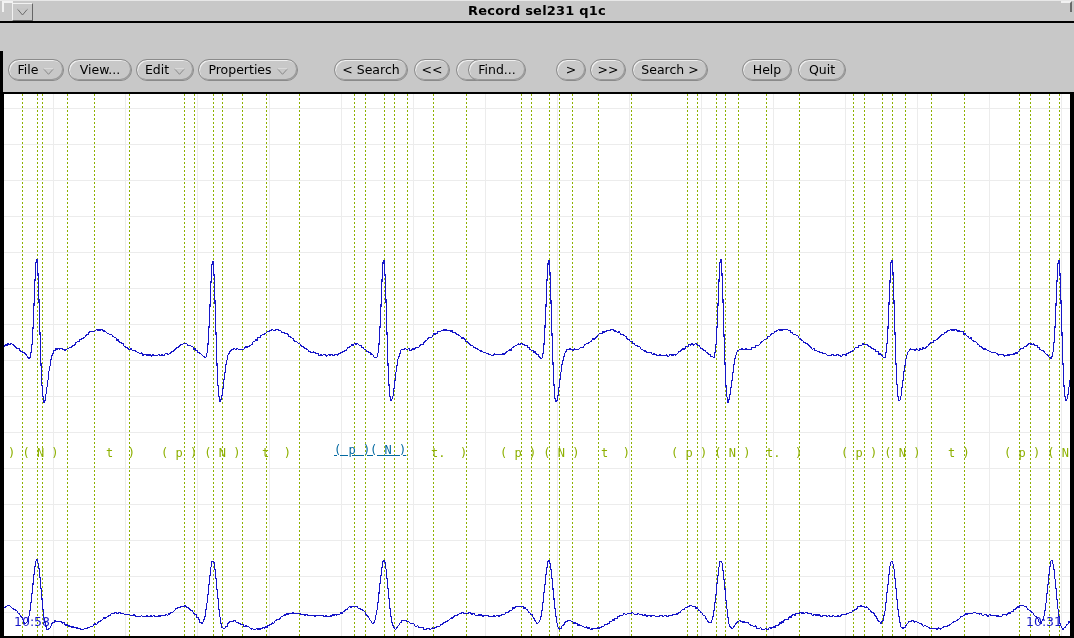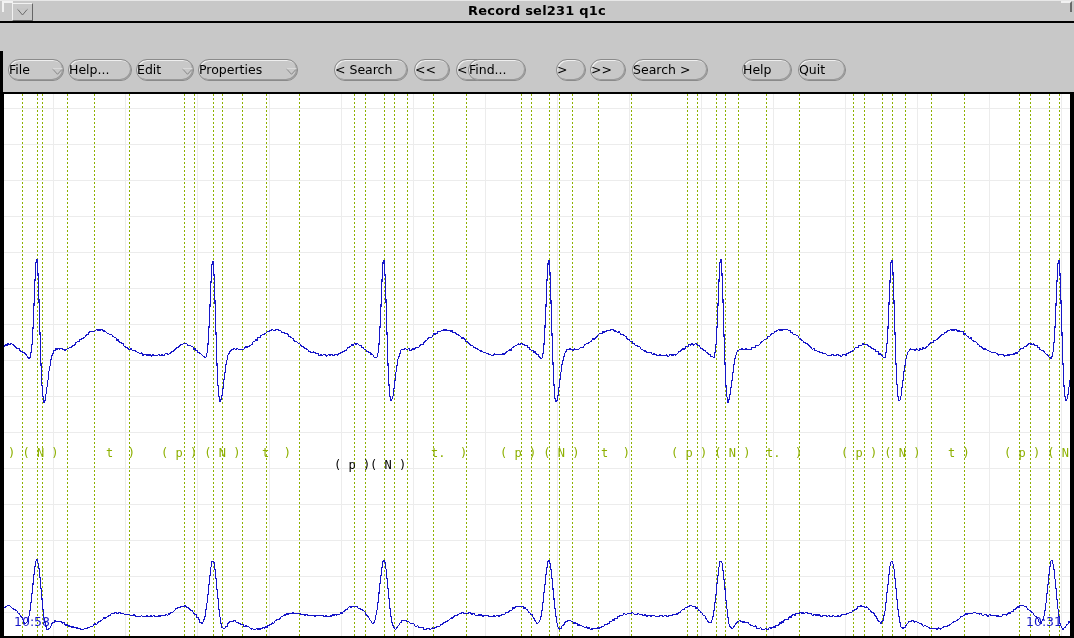--- a/index.html
+++ b/index.html
@@ -58,21 +58,21 @@
     position:absolute;left:0;top:51px;width:1074px;height:41px;
     background:#c8c8c8;
   }
   .btn{
     position:absolute;top:8px;height:22px;
     background:#c8c8c8;
     border:1px solid #8a8a8a;
     border-radius:11px;
     box-shadow: inset 1px 1px 0 #efefef, inset -1px -1px 0 #9a9a9a;
     font-size:12.5px;color:#000;
-    display:flex;align-items:center;justify-content:space-between;
+    display:flex;align-items:center;justify-content:center;
     gap:5px;
     cursor:pointer;
     white-space:nowrap;
     box-sizing:border-box;
     user-select:none;
   }
   .btn .lbl{line-height:20px;}
   .btn .tri{display:inline-block;}
   .sidebar-left-edge{
     position:absolute;left:0;top:51px;width:3px;height:41px;background:#000;
@@ -139,21 +139,21 @@
 
   <div class="toolbar">
       <div class="btn" style="left: 8px; width: 56px;">
         <span class="lbl">File</span>
         <span class="tri"><svg width="11" height="7" viewBox="0 0 11 7">
             <polygon points="0.5,0.8 10.5,0.8 5.5,6.3" fill="#c8c8c8" stroke="#888" stroke-width="1"></polygon>
             <polyline points="0.5,0.8 10.5,0.8" stroke="#f4f4f4" stroke-width="1" fill="none"></polyline>
           </svg></span>
       </div>
       <div class="btn" style="left: 68px; width: 64px;">
-        <span class="lbl">Help...</span>
+        <span class="lbl">View...</span>
       </div>
       <div class="btn" style="left: 136px; width: 58px;">
         <span class="lbl">Edit</span>
         <span class="tri"><svg width="11" height="7" viewBox="0 0 11 7">
             <polygon points="0.5,0.8 10.5,0.8 5.5,6.3" fill="#c8c8c8" stroke="#888" stroke-width="1"></polygon>
             <polyline points="0.5,0.8 10.5,0.8" stroke="#f4f4f4" stroke-width="1" fill="none"></polyline>
           </svg></span>
       </div>
       <div class="btn" style="left: 198px; width: 100px;">
         <span class="lbl">Properties</span>
@@ -275,21 +275,21 @@
         </div>
       <svg class="sigsvg" id="sig-svg" width="1066" height="542">
           <path d="M0.0 252.8 L1.0 251.5 L2.0 249.9 L3.0 251.4 L4.0 249.2 L5.0 251.0 L6.0 250.3 L7.0 249.3 L8.0 249.9 L9.0 250.6 L10.0 251.3 L11.0 253.1 L12.0 253.0 L13.0 254.9 L14.0 254.7 L15.0 254.6 L16.0 256.4 L17.0 257.4 L18.0 257.8 L19.0 258.2 L20.0 258.6 L21.0 259.2 L22.0 260.5 L23.0 262.0 L24.0 263.8 L25.0 264.3 L26.0 263.6 L27.0 258.7 L28.0 250.6 L29.0 234.3 L30.0 210.6 L31.0 186.3 L32.0 168.6 L33.0 164.7 L34.0 179.8 L35.0 206.2 L36.0 239.2 L37.0 270.6 L38.0 291.6 L39.0 303.0 L40.0 308.7 L41.0 306.3 L42.0 300.1 L43.0 293.0 L44.0 286.2 L45.0 277.1 L46.0 272.0 L47.0 265.5 L48.0 261.7 L49.0 259.5 L50.0 256.7 L51.0 256.3 L52.0 254.7 L53.0 255.2 L54.0 254.6 L55.0 255.1 L56.0 255.0 L57.0 254.4 L58.0 254.6 L59.0 255.5 L60.0 255.3 L61.0 256.4 L62.0 255.1 L63.0 255.2 L64.0 254.4 L65.0 254.1 L66.0 253.5 L67.0 254.0 L68.0 252.3 L69.0 251.6 L70.0 251.3 L71.0 250.7 L72.0 248.5 L73.0 248.2 L74.0 246.8 L75.0 248.1 L76.0 245.4 L77.0 245.9 L78.0 244.4 L79.0 244.8 L80.0 243.6 L81.0 243.1 L82.0 241.6 L83.0 240.7 L84.0 240.9 L85.0 238.3 L86.0 237.9 L87.0 238.0 L88.0 237.9 L89.0 237.3 L90.0 237.6 L91.0 237.0 L92.0 235.8 L93.0 235.5 L94.0 236.9 L95.0 235.7 L96.0 236.8 L97.0 235.4 L98.0 236.1 L99.0 235.9 L100.0 237.5 L101.0 236.8 L102.0 238.1 L103.0 239.2 L104.0 239.7 L105.0 239.8 L106.0 241.1 L107.0 240.3 L108.0 241.1 L109.0 242.3 L110.0 243.2 L111.0 243.4 L112.0 244.1 L113.0 246.4 L114.0 245.2 L115.0 247.4 L116.0 248.4 L117.0 247.9 L118.0 249.9 L119.0 249.6 L120.0 251.9 L121.0 252.8 L122.0 253.3 L123.0 253.1 L124.0 254.8 L125.0 255.1 L126.0 255.6 L127.0 254.7 L128.0 255.9 L129.0 257.1 L130.0 256.2 L131.0 257.1 L132.0 257.0 L133.0 258.0 L134.0 259.0 L135.0 258.9 L136.0 260.1 L137.0 258.8 L138.0 259.6 L139.0 261.3 L140.0 260.3 L141.0 260.8 L142.0 260.0 L143.0 261.5 L144.0 260.5 L145.0 262.2 L146.0 260.7 L147.0 262.1 L148.0 261.8 L149.0 260.5 L150.0 261.7 L151.0 261.9 L152.0 261.9 L153.0 262.0 L154.0 260.9 L155.0 260.6 L156.0 261.3 L157.0 261.0 L158.0 261.1 L159.0 261.0 L160.0 262.2 L161.0 259.9 L162.0 260.0 L163.0 259.5 L164.0 260.5 L165.0 260.0 L166.0 258.8 L167.0 259.1 L168.0 257.7 L169.0 258.0 L170.0 256.4 L171.0 255.2 L172.0 254.5 L173.0 253.1 L174.0 253.4 L175.0 252.1 L176.0 252.0 L177.0 250.4 L178.0 250.9 L179.0 249.9 L180.0 249.8 L181.0 249.2 L182.0 249.0 L183.0 250.2 L184.0 251.3 L185.0 251.1 L186.0 251.8 L187.0 252.0 L188.0 252.6 L189.0 252.9 L190.0 255.5 L191.0 254.6 L192.0 256.3 L193.0 256.3 L194.0 258.4 L195.0 258.8 L196.0 259.4 L197.0 260.0 L198.0 260.9 L199.0 262.1 L200.0 262.5 L201.0 264.0 L202.0 263.1 L203.0 259.2 L204.0 250.4 L205.0 233.1 L206.0 211.9 L207.0 187.8 L208.0 169.9 L209.0 166.7 L210.0 180.5 L211.0 207.6 L212.0 239.1 L213.0 270.5 L214.0 291.6 L215.0 302.8 L216.0 307.9 L217.0 305.3 L218.0 302.0 L219.0 294.9 L220.0 285.3 L221.0 278.6 L222.0 270.4 L223.0 266.2 L224.0 261.1 L225.0 259.3 L226.0 257.6 L227.0 256.5 L228.0 255.3 L229.0 255.3 L230.0 254.4 L231.0 254.8 L232.0 255.7 L233.0 254.6 L234.0 254.8 L235.0 255.9 L236.0 255.7 L237.0 255.5 L238.0 255.3 L239.0 255.7 L240.0 255.1 L241.0 253.7 L242.0 252.8 L243.0 253.4 L244.0 252.3 L245.0 252.4 L246.0 251.6 L247.0 251.2 L248.0 250.3 L249.0 248.0 L250.0 247.8 L251.0 247.0 L252.0 245.3 L253.0 246.3 L254.0 243.7 L255.0 244.0 L256.0 243.5 L257.0 241.4 L258.0 241.0 L259.0 240.4 L260.0 241.0 L261.0 239.7 L262.0 239.0 L263.0 237.8 L264.0 237.4 L265.0 237.1 L266.0 236.8 L267.0 236.1 L268.0 236.0 L269.0 235.9 L270.0 236.4 L271.0 236.6 L272.0 235.2 L273.0 235.1 L274.0 235.8 L275.0 236.5 L276.0 236.6 L277.0 236.8 L278.0 238.4 L279.0 238.5 L280.0 238.2 L281.0 239.7 L282.0 239.5 L283.0 239.6 L284.0 240.5 L285.0 243.0 L286.0 242.3 L287.0 243.3 L288.0 243.9 L289.0 244.7 L290.0 246.3 L291.0 247.7 L292.0 247.5 L293.0 248.0 L294.0 249.2 L295.0 249.6 L296.0 250.0 L297.0 251.3 L298.0 253.0 L299.0 252.5 L300.0 253.4 L301.0 254.2 L302.0 254.1 L303.0 255.7 L304.0 256.1 L305.0 257.7 L306.0 257.4 L307.0 258.7 L308.0 258.2 L309.0 258.4 L310.0 257.8 L311.0 259.0 L312.0 259.0 L313.0 259.4 L314.0 259.3 L315.0 261.3 L316.0 261.3 L317.0 259.8 L318.0 261.5 L319.0 260.9 L320.0 260.8 L321.0 260.2 L322.0 262.1 L323.0 261.9 L324.0 261.1 L325.0 260.5 L326.0 261.4 L327.0 260.7 L328.0 260.5 L329.0 261.8 L330.0 261.9 L331.0 260.2 L332.0 260.3 L333.0 260.8 L334.0 261.1 L335.0 259.5 L336.0 259.0 L337.0 259.0 L338.0 258.3 L339.0 257.4 L340.0 257.0 L341.0 257.0 L342.0 256.5 L343.0 255.0 L344.0 253.5 L345.0 253.9 L346.0 252.7 L347.0 252.0 L348.0 250.5 L349.0 251.4 L350.0 249.9 L351.0 249.5 L352.0 250.2 L353.0 249.8 L354.0 250.0 L355.0 250.9 L356.0 251.8 L357.0 251.2 L358.0 253.4 L359.0 253.0 L360.0 255.0 L361.0 255.6 L362.0 256.1 L363.0 257.3 L364.0 257.0 L365.0 258.3 L366.0 258.6 L367.0 260.3 L368.0 259.8 L369.0 260.9 L370.0 263.0 L371.0 264.0 L372.0 263.7 L373.0 262.9 L374.0 259.2 L375.0 250.6 L376.0 233.5 L377.0 211.6 L378.0 186.7 L379.0 168.7 L380.0 166.3 L381.0 180.3 L382.0 206.1 L383.0 239.1 L384.0 270.4 L385.0 291.2 L386.0 302.9 L387.0 306.6 L388.0 305.2 L389.0 302.1 L390.0 294.5 L391.0 286.6 L392.0 278.1 L393.0 271.3 L394.0 265.2 L395.0 262.3 L396.0 259.4 L397.0 256.0 L398.0 255.8 L399.0 255.4 L400.0 255.9 L401.0 254.2 L402.0 254.9 L403.0 255.9 L404.0 255.1 L405.0 254.7 L406.0 256.3 L407.0 256.6 L408.0 255.2 L409.0 254.7 L410.0 255.4 L411.0 254.7 L412.0 253.1 L413.0 253.1 L414.0 253.4 L415.0 253.3 L416.0 251.5 L417.0 250.7 L418.0 250.1 L419.0 250.5 L420.0 248.2 L421.0 247.5 L422.0 246.5 L423.0 246.0 L424.0 244.4 L425.0 243.8 L426.0 243.3 L427.0 243.4 L428.0 243.0 L429.0 241.1 L430.0 239.7 L431.0 240.8 L432.0 239.3 L433.0 239.5 L434.0 237.3 L435.0 238.1 L436.0 237.1 L437.0 237.2 L438.0 236.3 L439.0 236.3 L440.0 235.4 L441.0 237.1 L442.0 235.1 L443.0 236.6 L444.0 237.0 L445.0 236.6 L446.0 236.1 L447.0 237.4 L448.0 236.5 L449.0 238.5 L450.0 238.2 L451.0 238.0 L452.0 239.7 L453.0 240.6 L454.0 240.7 L455.0 241.8 L456.0 241.9 L457.0 243.1 L458.0 244.8 L459.0 243.6 L460.0 244.4 L461.0 245.5 L462.0 248.1 L463.0 246.9 L464.0 248.5 L465.0 249.6 L466.0 250.3 L467.0 251.9 L468.0 251.3 L469.0 251.8 L470.0 253.4 L471.0 253.1 L472.0 255.2 L473.0 254.4 L474.0 255.4 L475.0 256.2 L476.0 256.5 L477.0 257.2 L478.0 256.8 L479.0 258.2 L480.0 258.2 L481.0 258.7 L482.0 259.0 L483.0 259.3 L484.0 259.9 L485.0 260.1 L486.0 260.7 L487.0 261.1 L488.0 261.1 L489.0 261.5 L490.0 259.9 L491.0 260.1 L492.0 260.2 L493.0 260.7 L494.0 260.3 L495.0 260.3 L496.0 260.5 L497.0 260.7 L498.0 260.9 L499.0 259.7 L500.0 260.3 L501.0 259.6 L502.0 258.2 L503.0 257.8 L504.0 257.2 L505.0 256.3 L506.0 255.3 L507.0 256.4 L508.0 253.9 L509.0 253.3 L510.0 252.8 L511.0 251.8 L512.0 251.7 L513.0 251.1 L514.0 249.8 L515.0 250.1 L516.0 250.9 L517.0 249.4 L518.0 249.7 L519.0 250.8 L520.0 250.1 L521.0 251.3 L522.0 252.1 L523.0 251.3 L524.0 254.0 L525.0 253.1 L526.0 255.3 L527.0 256.2 L528.0 256.1 L529.0 256.5 L530.0 258.7 L531.0 257.5 L532.0 259.5 L533.0 260.6 L534.0 260.7 L535.0 263.1 L536.0 262.9 L537.0 265.0 L538.0 264.2 L539.0 259.9 L540.0 250.2 L541.0 232.8 L542.0 211.6 L543.0 186.3 L544.0 169.8 L545.0 165.8 L546.0 178.9 L547.0 207.4 L548.0 240.1 L549.0 269.4 L550.0 291.1 L551.0 304.3 L552.0 307.3 L553.0 306.4 L554.0 302.0 L555.0 293.9 L556.0 285.4 L557.0 278.0 L558.0 270.5 L559.0 266.4 L560.0 262.4 L561.0 258.9 L562.0 257.4 L563.0 255.4 L564.0 255.0 L565.0 255.9 L566.0 254.3 L567.0 255.6 L568.0 255.3 L569.0 256.3 L570.0 254.8 L571.0 255.4 L572.0 255.3 L573.0 255.9 L574.0 255.6 L575.0 255.1 L576.0 254.2 L577.0 253.2 L578.0 253.1 L579.0 253.8 L580.0 251.8 L581.0 250.7 L582.0 249.9 L583.0 250.0 L584.0 249.8 L585.0 248.6 L586.0 248.2 L587.0 247.4 L588.0 246.0 L589.0 244.6 L590.0 245.6 L591.0 244.7 L592.0 243.7 L593.0 242.6 L594.0 240.9 L595.0 240.1 L596.0 239.4 L597.0 239.3 L598.0 239.5 L599.0 237.4 L600.0 238.3 L601.0 237.9 L602.0 237.4 L603.0 236.6 L604.0 236.2 L605.0 236.7 L606.0 236.6 L607.0 235.2 L608.0 236.1 L609.0 235.1 L610.0 237.2 L611.0 236.6 L612.0 237.8 L613.0 238.0 L614.0 238.7 L615.0 237.6 L616.0 239.2 L617.0 240.4 L618.0 240.8 L619.0 239.9 L620.0 241.3 L621.0 242.0 L622.0 242.7 L623.0 244.6 L624.0 245.4 L625.0 245.1 L626.0 247.2 L627.0 247.7 L628.0 246.9 L629.0 249.5 L630.0 249.4 L631.0 250.9 L632.0 251.9 L633.0 251.4 L634.0 253.1 L635.0 252.7 L636.0 253.1 L637.0 255.0 L638.0 255.6 L639.0 255.8 L640.0 257.2 L641.0 256.6 L642.0 257.6 L643.0 258.6 L644.0 258.4 L645.0 257.9 L646.0 258.6 L647.0 258.4 L648.0 260.2 L649.0 260.3 L650.0 259.1 L651.0 261.2 L652.0 260.1 L653.0 261.3 L654.0 261.7 L655.0 261.8 L656.0 260.4 L657.0 261.8 L658.0 261.6 L659.0 261.6 L660.0 262.0 L661.0 261.7 L662.0 261.6 L663.0 260.8 L664.0 262.3 L665.0 262.0 L666.0 260.2 L667.0 261.2 L668.0 260.6 L669.0 261.6 L670.0 259.8 L671.0 261.1 L672.0 260.9 L673.0 260.1 L674.0 259.0 L675.0 257.6 L676.0 257.7 L677.0 256.7 L678.0 255.4 L679.0 254.5 L680.0 255.2 L681.0 254.7 L682.0 252.7 L683.0 252.3 L684.0 252.6 L685.0 250.5 L686.0 251.0 L687.0 251.0 L688.0 249.0 L689.0 250.4 L690.0 251.2 L691.0 250.0 L692.0 249.6 L693.0 251.2 L694.0 250.8 L695.0 251.7 L696.0 253.0 L697.0 254.4 L698.0 254.3 L699.0 255.5 L700.0 256.3 L701.0 256.5 L702.0 257.9 L703.0 258.7 L704.0 260.1 L705.0 260.0 L706.0 260.2 L707.0 262.4 L708.0 262.7 L709.0 263.0 L710.0 263.5 L711.0 258.6 L712.0 250.8 L713.0 233.4 L714.0 211.1 L715.0 186.6 L716.0 168.5 L717.0 165.4 L718.0 179.7 L719.0 206.6 L720.0 240.9 L721.0 269.5 L722.0 292.1 L723.0 303.0 L724.0 308.7 L725.0 305.7 L726.0 300.7 L727.0 293.3 L728.0 286.5 L729.0 278.8 L730.0 270.7 L731.0 264.8 L732.0 260.8 L733.0 257.9 L734.0 256.7 L735.0 255.8 L736.0 254.8 L737.0 255.8 L738.0 254.6 L739.0 255.6 L740.0 255.7 L741.0 255.3 L742.0 254.5 L743.0 255.5 L744.0 255.5 L745.0 255.8 L746.0 255.9 L747.0 255.3 L748.0 253.5 L749.0 253.6 L750.0 253.1 L751.0 253.7 L752.0 251.3 L753.0 251.4 L754.0 251.6 L755.0 251.2 L756.0 250.2 L757.0 248.7 L758.0 247.0 L759.0 247.2 L760.0 246.2 L761.0 245.3 L762.0 245.1 L763.0 244.6 L764.0 242.7 L765.0 242.1 L766.0 242.2 L767.0 240.6 L768.0 239.4 L769.0 239.8 L770.0 239.2 L771.0 237.6 L772.0 238.1 L773.0 236.4 L774.0 236.1 L775.0 235.6 L776.0 236.5 L777.0 235.5 L778.0 236.5 L779.0 235.5 L780.0 235.6 L781.0 235.8 L782.0 236.0 L783.0 235.6 L784.0 235.9 L785.0 236.6 L786.0 236.6 L787.0 238.6 L788.0 238.7 L789.0 240.2 L790.0 240.4 L791.0 240.2 L792.0 241.2 L793.0 241.7 L794.0 242.0 L795.0 244.1 L796.0 244.6 L797.0 246.2 L798.0 245.8 L799.0 246.8 L800.0 248.9 L801.0 248.2 L802.0 249.8 L803.0 249.5 L804.0 250.5 L805.0 251.6 L806.0 252.6 L807.0 253.2 L808.0 255.0 L809.0 255.2 L810.0 254.4 L811.0 256.6 L812.0 256.4 L813.0 256.9 L814.0 258.1 L815.0 257.5 L816.0 258.7 L817.0 258.7 L818.0 258.0 L819.0 260.0 L820.0 259.4 L821.0 259.1 L822.0 259.8 L823.0 261.2 L824.0 261.3 L825.0 261.6 L826.0 261.0 L827.0 261.8 L828.0 260.5 L829.0 260.4 L830.0 261.3 L831.0 262.1 L832.0 261.0 L833.0 261.0 L834.0 260.4 L835.0 261.5 L836.0 261.9 L837.0 262.2 L838.0 262.2 L839.0 260.3 L840.0 260.3 L841.0 260.1 L842.0 261.3 L843.0 259.3 L844.0 260.1 L845.0 258.0 L846.0 258.3 L847.0 257.1 L848.0 257.7 L849.0 256.6 L850.0 255.9 L851.0 254.0 L852.0 252.9 L853.0 253.8 L854.0 253.4 L855.0 251.0 L856.0 251.7 L857.0 251.4 L858.0 251.1 L859.0 249.1 L860.0 250.8 L861.0 250.2 L862.0 251.0 L863.0 249.9 L864.0 251.6 L865.0 252.4 L866.0 252.0 L867.0 253.5 L868.0 254.4 L869.0 254.5 L870.0 255.4 L871.0 255.7 L872.0 257.3 L873.0 257.2 L874.0 257.7 L875.0 260.3 L876.0 259.7 L877.0 260.2 L878.0 261.7 L879.0 262.9 L880.0 263.7 L881.0 264.1 L882.0 258.5 L883.0 250.0 L884.0 233.9 L885.0 210.2 L886.0 187.5 L887.0 168.2 L888.0 166.1 L889.0 178.6 L890.0 207.1 L891.0 239.2 L892.0 269.9 L893.0 290.7 L894.0 302.7 L895.0 306.6 L896.0 305.9 L897.0 302.2 L898.0 293.7 L899.0 286.8 L900.0 277.8 L901.0 271.5 L902.0 265.1 L903.0 260.9 L904.0 257.9 L905.0 256.8 L906.0 254.8 L907.0 255.3 L908.0 255.7 L909.0 255.6 L910.0 255.4 L911.0 256.3 L912.0 255.0 L913.0 255.0 L914.0 255.9 L915.0 256.5 L916.0 254.6 L917.0 256.0 L918.0 255.4 L919.0 253.6 L920.0 254.7 L921.0 254.5 L922.0 253.2 L923.0 252.5 L924.0 252.2 L925.0 250.3 L926.0 249.3 L927.0 248.5 L928.0 248.3 L929.0 248.3 L930.0 246.0 L931.0 246.9 L932.0 246.0 L933.0 245.4 L934.0 244.7 L935.0 243.0 L936.0 243.1 L937.0 241.5 L938.0 240.3 L939.0 241.0 L940.0 240.2 L941.0 238.2 L942.0 238.1 L943.0 237.9 L944.0 236.5 L945.0 236.6 L946.0 235.9 L947.0 235.6 L948.0 236.3 L949.0 235.8 L950.0 236.5 L951.0 235.7 L952.0 235.6 L953.0 236.7 L954.0 237.4 L955.0 236.7 L956.0 237.6 L957.0 237.2 L958.0 237.3 L959.0 237.7 L960.0 240.3 L961.0 239.6 L962.0 240.9 L963.0 242.1 L964.0 242.4 L965.0 244.0 L966.0 244.7 L967.0 243.7 L968.0 245.9 L969.0 246.5 L970.0 247.4 L971.0 247.7 L972.0 247.9 L973.0 249.2 L974.0 250.4 L975.0 250.8 L976.0 252.7 L977.0 252.5 L978.0 253.4 L979.0 254.6 L980.0 255.5 L981.0 254.6 L982.0 255.9 L983.0 255.9 L984.0 256.7 L985.0 257.0 L986.0 257.4 L987.0 257.8 L988.0 258.9 L989.0 258.7 L990.0 258.9 L991.0 259.0 L992.0 258.9 L993.0 259.6 L994.0 260.6 L995.0 261.2 L996.0 260.0 L997.0 260.2 L998.0 260.4 L999.0 260.1 L1000.0 261.8 L1001.0 262.2 L1002.0 261.0 L1003.0 261.5 L1004.0 260.7 L1005.0 261.9 L1006.0 260.2 L1007.0 260.9 L1008.0 260.5 L1009.0 260.5 L1010.0 259.8 L1011.0 260.2 L1012.0 258.6 L1013.0 259.4 L1014.0 258.1 L1015.0 257.2 L1016.0 255.3 L1017.0 254.5 L1018.0 254.0 L1019.0 254.4 L1020.0 253.1 L1021.0 252.2 L1022.0 252.3 L1023.0 251.5 L1024.0 250.4 L1025.0 249.2 L1026.0 250.2 L1027.0 249.7 L1028.0 251.0 L1029.0 249.8 L1030.0 250.4 L1031.0 251.4 L1032.0 251.9 L1033.0 251.5 L1034.0 253.8 L1035.0 253.6 L1036.0 255.5 L1037.0 256.0 L1038.0 256.3 L1039.0 256.7 L1040.0 257.3 L1041.0 258.8 L1042.0 260.2 L1043.0 260.2 L1044.0 261.7 L1045.0 263.2 L1046.0 263.2 L1047.0 264.6 L1048.0 262.6 L1049.0 258.2 L1050.0 249.0 L1051.0 233.5 L1052.0 210.6 L1053.0 186.8 L1054.0 169.4 L1055.0 166.3 L1056.0 180.0 L1057.0 207.5 L1058.0 239.8 L1059.0 269.7 L1060.0 291.9 L1061.0 302.4 L1062.0 306.7 L1063.0 305.2 L1064.0 300.9 L1065.0 293.1 L1066.0 286.2 " fill="none" stroke="#1616c8" stroke-width="1.1" shape-rendering="crispEdges"></path>
           <path d="M0.0 513.6 L1.0 513.2 L2.0 512.9 L3.0 512.0 L4.0 511.2 L5.0 511.4 L6.0 512.1 L7.0 513.2 L8.0 514.2 L9.0 514.6 L10.0 515.5 L11.0 515.5 L12.0 516.3 L13.0 516.9 L14.0 518.9 L15.0 519.5 L16.0 521.1 L17.0 522.5 L18.0 523.5 L19.0 525.9 L20.0 527.9 L21.0 529.5 L22.0 529.1 L23.0 528.0 L24.0 525.4 L25.0 522.1 L26.0 516.5 L27.0 508.3 L28.0 500.0 L29.0 490.1 L30.0 480.7 L31.0 472.3 L32.0 467.0 L33.0 465.7 L34.0 468.8 L35.0 474.7 L36.0 483.6 L37.0 494.3 L38.0 504.8 L39.0 515.8 L40.0 524.0 L41.0 528.6 L42.0 532.5 L43.0 535.4 L44.0 535.4 L45.0 534.5 L46.0 534.0 L47.0 532.2 L48.0 529.3 L49.0 528.1 L50.0 528.6 L51.0 526.6 L52.0 527.9 L53.0 527.5 L54.0 527.0 L55.0 527.7 L56.0 527.3 L57.0 527.0 L58.0 529.2 L59.0 528.5 L60.0 528.7 L61.0 530.3 L62.0 531.3 L63.0 530.5 L64.0 532.2 L65.0 531.7 L66.0 532.6 L67.0 532.1 L68.0 533.7 L69.0 532.6 L70.0 533.6 L71.0 533.9 L72.0 533.4 L73.0 534.3 L74.0 533.9 L75.0 534.4 L76.0 534.1 L77.0 535.5 L78.0 535.9 L79.0 535.4 L80.0 534.9 L81.0 534.6 L82.0 534.8 L83.0 534.0 L84.0 534.1 L85.0 533.7 L86.0 532.9 L87.0 532.7 L88.0 532.2 L89.0 532.0 L90.0 530.7 L91.0 529.5 L92.0 530.5 L93.0 529.9 L94.0 528.7 L95.0 527.2 L96.0 527.3 L97.0 526.2 L98.0 526.2 L99.0 525.1 L100.0 523.7 L101.0 524.6 L102.0 523.3 L103.0 523.1 L104.0 522.1 L105.0 522.0 L106.0 521.7 L107.0 519.8 L108.0 519.2 L109.0 519.4 L110.0 519.6 L111.0 518.8 L112.0 518.9 L113.0 519.1 L114.0 519.4 L115.0 518.8 L116.0 518.8 L117.0 519.4 L118.0 519.2 L119.0 519.3 L120.0 520.1 L121.0 520.3 L122.0 520.0 L123.0 520.4 L124.0 520.0 L125.0 520.6 L126.0 520.9 L127.0 521.7 L128.0 521.6 L129.0 521.8 L130.0 520.4 L131.0 521.8 L132.0 522.3 L133.0 522.0 L134.0 522.2 L135.0 522.4 L136.0 522.4 L137.0 521.9 L138.0 522.0 L139.0 522.7 L140.0 522.6 L141.0 522.5 L142.0 522.8 L143.0 521.1 L144.0 522.8 L145.0 522.4 L146.0 522.5 L147.0 521.1 L148.0 522.3 L149.0 522.2 L150.0 521.4 L151.0 522.6 L152.0 522.0 L153.0 522.8 L154.0 522.7 L155.0 521.5 L156.0 522.2 L157.0 521.8 L158.0 521.4 L159.0 521.0 L160.0 521.6 L161.0 521.7 L162.0 520.0 L163.0 521.2 L164.0 521.1 L165.0 519.3 L166.0 520.3 L167.0 518.4 L168.0 518.2 L169.0 518.1 L170.0 517.0 L171.0 515.8 L172.0 514.2 L173.0 514.5 L174.0 513.8 L175.0 513.0 L176.0 513.3 L177.0 512.4 L178.0 512.8 L179.0 512.6 L180.0 512.8 L181.0 511.4 L182.0 512.7 L183.0 513.2 L184.0 514.1 L185.0 514.0 L186.0 515.8 L187.0 516.3 L188.0 516.3 L189.0 517.8 L190.0 519.8 L191.0 520.1 L192.0 520.7 L193.0 523.7 L194.0 523.7 L195.0 525.6 L196.0 528.3 L197.0 528.1 L198.0 529.6 L199.0 527.8 L200.0 525.7 L201.0 522.8 L202.0 515.3 L203.0 509.1 L204.0 500.4 L205.0 490.5 L206.0 481.3 L207.0 473.0 L208.0 467.2 L209.0 467.6 L210.0 468.5 L211.0 475.6 L212.0 484.3 L213.0 495.3 L214.0 504.8 L215.0 515.2 L216.0 522.8 L217.0 529.5 L218.0 533.2 L219.0 533.8 L220.0 534.7 L221.0 533.8 L222.0 532.5 L223.0 532.4 L224.0 529.6 L225.0 528.5 L226.0 527.0 L227.0 528.0 L228.0 527.8 L229.0 526.9 L230.0 527.1 L231.0 526.4 L232.0 528.0 L233.0 528.8 L234.0 527.8 L235.0 529.7 L236.0 529.4 L237.0 530.2 L238.0 530.4 L239.0 530.4 L240.0 532.3 L241.0 532.5 L242.0 531.3 L243.0 532.9 L244.0 532.2 L245.0 533.0 L246.0 534.0 L247.0 535.1 L248.0 534.8 L249.0 535.0 L250.0 535.2 L251.0 535.6 L252.0 535.2 L253.0 534.2 L254.0 535.6 L255.0 534.3 L256.0 535.3 L257.0 533.9 L258.0 534.6 L259.0 533.1 L260.0 533.8 L261.0 534.3 L262.0 532.5 L263.0 533.4 L264.0 531.5 L265.0 532.1 L266.0 530.6 L267.0 531.1 L268.0 528.8 L269.0 529.4 L270.0 529.3 L271.0 526.9 L272.0 527.0 L273.0 525.5 L274.0 525.3 L275.0 525.6 L276.0 524.6 L277.0 522.9 L278.0 523.0 L279.0 522.2 L280.0 521.3 L281.0 520.5 L282.0 521.2 L283.0 519.7 L284.0 520.2 L285.0 519.8 L286.0 519.7 L287.0 519.2 L288.0 520.1 L289.0 518.2 L290.0 520.0 L291.0 519.9 L292.0 519.2 L293.0 519.5 L294.0 519.3 L295.0 520.1 L296.0 518.8 L297.0 520.7 L298.0 520.3 L299.0 520.0 L300.0 520.4 L301.0 521.6 L302.0 520.7 L303.0 520.8 L304.0 521.5 L305.0 522.0 L306.0 521.0 L307.0 522.2 L308.0 521.0 L309.0 521.4 L310.0 521.1 L311.0 522.6 L312.0 521.4 L313.0 520.9 L314.0 521.6 L315.0 521.7 L316.0 521.7 L317.0 521.6 L318.0 521.8 L319.0 521.0 L320.0 522.8 L321.0 522.8 L322.0 521.2 L323.0 522.9 L324.0 522.0 L325.0 522.5 L326.0 522.3 L327.0 521.0 L328.0 522.3 L329.0 520.7 L330.0 521.2 L331.0 520.5 L332.0 520.8 L333.0 521.1 L334.0 520.3 L335.0 520.4 L336.0 520.1 L337.0 518.4 L338.0 519.3 L339.0 518.2 L340.0 517.4 L341.0 516.7 L342.0 515.3 L343.0 515.5 L344.0 513.8 L345.0 513.1 L346.0 512.6 L347.0 513.4 L348.0 511.8 L349.0 513.1 L350.0 512.7 L351.0 512.6 L352.0 512.6 L353.0 512.1 L354.0 513.9 L355.0 514.6 L356.0 514.5 L357.0 516.2 L358.0 515.4 L359.0 516.4 L360.0 517.1 L361.0 518.1 L362.0 520.6 L363.0 521.5 L364.0 522.7 L365.0 523.9 L366.0 526.1 L367.0 527.0 L368.0 529.0 L369.0 529.2 L370.0 528.7 L371.0 526.0 L372.0 521.2 L373.0 516.0 L374.0 508.6 L375.0 499.1 L376.0 489.6 L377.0 481.3 L378.0 473.8 L379.0 467.4 L380.0 466.3 L381.0 468.4 L382.0 474.8 L383.0 484.0 L384.0 494.5 L385.0 504.8 L386.0 514.5 L387.0 522.7 L388.0 528.3 L389.0 531.6 L390.0 533.5 L391.0 535.2 L392.0 535.2 L393.0 533.6 L394.0 532.1 L395.0 531.0 L396.0 528.8 L397.0 528.7 L398.0 526.5 L399.0 526.7 L400.0 526.3 L401.0 526.2 L402.0 526.6 L403.0 527.4 L404.0 527.5 L405.0 528.0 L406.0 529.1 L407.0 529.4 L408.0 529.1 L409.0 529.6 L410.0 530.1 L411.0 532.0 L412.0 532.8 L413.0 532.0 L414.0 531.9 L415.0 533.6 L416.0 533.7 L417.0 533.3 L418.0 533.5 L419.0 533.6 L420.0 535.5 L421.0 535.5 L422.0 535.1 L423.0 534.8 L424.0 534.9 L425.0 534.9 L426.0 535.2 L427.0 535.1 L428.0 534.2 L429.0 533.9 L430.0 534.7 L431.0 533.5 L432.0 533.7 L433.0 532.1 L434.0 532.5 L435.0 532.5 L436.0 532.2 L437.0 530.2 L438.0 530.6 L439.0 529.7 L440.0 528.7 L441.0 528.8 L442.0 527.3 L443.0 527.5 L444.0 526.5 L445.0 526.2 L446.0 524.8 L447.0 523.8 L448.0 524.5 L449.0 523.0 L450.0 523.0 L451.0 521.6 L452.0 521.8 L453.0 520.8 L454.0 521.1 L455.0 520.0 L456.0 519.8 L457.0 519.8 L458.0 518.7 L459.0 518.5 L460.0 520.0 L461.0 518.8 L462.0 519.8 L463.0 519.2 L464.0 519.3 L465.0 518.9 L466.0 518.5 L467.0 519.6 L468.0 520.8 L469.0 519.1 L470.0 519.5 L471.0 521.2 L472.0 521.0 L473.0 521.4 L474.0 521.9 L475.0 520.4 L476.0 522.2 L477.0 520.6 L478.0 521.6 L479.0 522.4 L480.0 521.2 L481.0 521.1 L482.0 521.8 L483.0 521.2 L484.0 521.3 L485.0 522.9 L486.0 522.6 L487.0 522.5 L488.0 522.2 L489.0 522.5 L490.0 521.5 L491.0 522.8 L492.0 521.9 L493.0 521.9 L494.0 521.2 L495.0 522.5 L496.0 521.5 L497.0 522.1 L498.0 520.4 L499.0 521.1 L500.0 520.6 L501.0 519.9 L502.0 518.5 L503.0 518.7 L504.0 518.2 L505.0 517.7 L506.0 516.2 L507.0 516.7 L508.0 516.2 L509.0 513.7 L510.0 514.5 L511.0 513.8 L512.0 512.3 L513.0 512.1 L514.0 512.8 L515.0 512.3 L516.0 512.7 L517.0 512.3 L518.0 513.0 L519.0 512.3 L520.0 514.3 L521.0 513.7 L522.0 515.1 L523.0 515.3 L524.0 517.2 L525.0 518.8 L526.0 518.9 L527.0 520.3 L528.0 520.7 L529.0 523.0 L530.0 524.6 L531.0 526.3 L532.0 527.8 L533.0 529.4 L534.0 529.0 L535.0 528.0 L536.0 526.1 L537.0 522.3 L538.0 516.3 L539.0 508.2 L540.0 499.0 L541.0 490.5 L542.0 480.5 L543.0 473.7 L544.0 467.6 L545.0 466.7 L546.0 469.4 L547.0 475.7 L548.0 484.3 L549.0 494.9 L550.0 504.9 L551.0 515.0 L552.0 522.4 L553.0 529.0 L554.0 533.2 L555.0 535.0 L556.0 535.1 L557.0 534.6 L558.0 532.2 L559.0 530.9 L560.0 531.2 L561.0 528.3 L562.0 527.8 L563.0 527.3 L564.0 526.6 L565.0 526.1 L566.0 526.1 L567.0 527.1 L568.0 527.1 L569.0 527.8 L570.0 529.4 L571.0 527.9 L572.0 529.6 L573.0 529.7 L574.0 531.3 L575.0 530.5 L576.0 532.2 L577.0 530.8 L578.0 532.1 L579.0 532.2 L580.0 533.0 L581.0 533.7 L582.0 532.9 L583.0 533.2 L584.0 534.8 L585.0 533.6 L586.0 535.0 L587.0 535.3 L588.0 534.8 L589.0 535.1 L590.0 534.3 L591.0 534.9 L592.0 534.4 L593.0 534.5 L594.0 533.5 L595.0 534.5 L596.0 532.8 L597.0 533.8 L598.0 532.5 L599.0 532.3 L600.0 532.2 L601.0 530.5 L602.0 530.9 L603.0 530.4 L604.0 529.7 L605.0 529.8 L606.0 527.5 L607.0 527.8 L608.0 526.9 L609.0 525.7 L610.0 526.7 L611.0 524.6 L612.0 524.6 L613.0 524.7 L614.0 522.5 L615.0 522.3 L616.0 521.2 L617.0 521.3 L618.0 521.4 L619.0 521.2 L620.0 519.4 L621.0 520.0 L622.0 520.2 L623.0 520.1 L624.0 519.5 L625.0 519.1 L626.0 519.4 L627.0 520.1 L628.0 518.6 L629.0 519.0 L630.0 520.2 L631.0 520.0 L632.0 520.4 L633.0 520.7 L634.0 519.8 L635.0 520.0 L636.0 520.5 L637.0 520.6 L638.0 520.4 L639.0 521.7 L640.0 520.9 L641.0 521.2 L642.0 520.8 L643.0 522.5 L644.0 521.6 L645.0 522.0 L646.0 521.8 L647.0 522.3 L648.0 521.0 L649.0 522.2 L650.0 521.3 L651.0 522.2 L652.0 522.3 L653.0 522.0 L654.0 522.5 L655.0 522.2 L656.0 521.7 L657.0 521.1 L658.0 521.8 L659.0 522.5 L660.0 522.1 L661.0 521.1 L662.0 521.2 L663.0 522.7 L664.0 522.5 L665.0 521.5 L666.0 521.0 L667.0 522.0 L668.0 521.4 L669.0 520.3 L670.0 520.4 L671.0 520.0 L672.0 520.6 L673.0 519.0 L674.0 520.3 L675.0 518.7 L676.0 519.0 L677.0 517.2 L678.0 516.1 L679.0 515.2 L680.0 515.5 L681.0 514.0 L682.0 513.6 L683.0 513.8 L684.0 512.7 L685.0 512.4 L686.0 511.7 L687.0 511.4 L688.0 511.8 L689.0 512.8 L690.0 512.9 L691.0 512.2 L692.0 514.4 L693.0 513.7 L694.0 514.8 L695.0 516.6 L696.0 516.9 L697.0 518.6 L698.0 518.9 L699.0 520.9 L700.0 521.4 L701.0 521.8 L702.0 524.3 L703.0 525.8 L704.0 527.8 L705.0 528.3 L706.0 528.8 L707.0 528.5 L708.0 526.0 L709.0 522.9 L710.0 516.7 L711.0 508.5 L712.0 500.7 L713.0 489.7 L714.0 481.3 L715.0 473.0 L716.0 467.8 L717.0 467.1 L718.0 468.9 L719.0 476.0 L720.0 485.4 L721.0 494.9 L722.0 506.2 L723.0 514.8 L724.0 523.5 L725.0 529.7 L726.0 532.6 L727.0 533.5 L728.0 534.8 L729.0 534.0 L730.0 532.7 L731.0 531.1 L732.0 529.6 L733.0 528.3 L734.0 527.9 L735.0 526.9 L736.0 526.6 L737.0 527.3 L738.0 527.9 L739.0 528.1 L740.0 527.9 L741.0 528.2 L742.0 528.4 L743.0 528.1 L744.0 528.6 L745.0 530.2 L746.0 530.5 L747.0 531.3 L748.0 531.1 L749.0 532.1 L750.0 532.6 L751.0 531.9 L752.0 532.1 L753.0 534.3 L754.0 534.5 L755.0 534.7 L756.0 533.9 L757.0 533.9 L758.0 535.7 L759.0 535.6 L760.0 535.3 L761.0 535.0 L762.0 534.5 L763.0 535.4 L764.0 535.6 L765.0 534.0 L766.0 533.8 L767.0 534.6 L768.0 532.8 L769.0 534.0 L770.0 532.1 L771.0 533.4 L772.0 531.1 L773.0 532.0 L774.0 530.8 L775.0 531.2 L776.0 528.7 L777.0 529.4 L778.0 527.5 L779.0 528.5 L780.0 526.2 L781.0 525.7 L782.0 525.9 L783.0 524.9 L784.0 525.3 L785.0 523.7 L786.0 522.8 L787.0 523.4 L788.0 521.1 L789.0 521.0 L790.0 520.4 L791.0 521.3 L792.0 519.4 L793.0 519.5 L794.0 519.5 L795.0 519.6 L796.0 518.5 L797.0 518.2 L798.0 519.9 L799.0 518.2 L800.0 519.9 L801.0 518.9 L802.0 518.5 L803.0 518.5 L804.0 520.2 L805.0 519.2 L806.0 519.3 L807.0 519.6 L808.0 521.2 L809.0 521.6 L810.0 520.2 L811.0 520.5 L812.0 521.6 L813.0 520.8 L814.0 521.2 L815.0 520.9 L816.0 521.1 L817.0 522.3 L818.0 522.3 L819.0 521.5 L820.0 521.2 L821.0 521.2 L822.0 521.5 L823.0 522.9 L824.0 522.1 L825.0 521.3 L826.0 522.3 L827.0 522.1 L828.0 522.9 L829.0 521.4 L830.0 522.0 L831.0 522.8 L832.0 522.2 L833.0 522.5 L834.0 521.3 L835.0 522.7 L836.0 522.3 L837.0 521.7 L838.0 520.7 L839.0 521.1 L840.0 520.4 L841.0 520.2 L842.0 520.8 L843.0 519.5 L844.0 519.4 L845.0 519.0 L846.0 518.8 L847.0 518.7 L848.0 518.3 L849.0 516.1 L850.0 516.6 L851.0 515.5 L852.0 515.3 L853.0 514.3 L854.0 512.7 L855.0 513.1 L856.0 512.7 L857.0 511.5 L858.0 512.7 L859.0 512.9 L860.0 511.9 L861.0 513.6 L862.0 513.3 L863.0 512.9 L864.0 513.8 L865.0 515.3 L866.0 516.2 L867.0 517.6 L868.0 518.8 L869.0 518.5 L870.0 519.2 L871.0 522.0 L872.0 522.1 L873.0 524.4 L874.0 526.8 L875.0 527.5 L876.0 527.9 L877.0 529.5 L878.0 527.4 L879.0 526.8 L880.0 521.7 L881.0 517.0 L882.0 508.3 L883.0 499.0 L884.0 490.5 L885.0 480.4 L886.0 472.0 L887.0 468.1 L888.0 466.8 L889.0 469.8 L890.0 474.8 L891.0 484.0 L892.0 494.5 L893.0 505.8 L894.0 515.9 L895.0 522.7 L896.0 528.3 L897.0 533.1 L898.0 533.7 L899.0 535.1 L900.0 533.6 L901.0 534.0 L902.0 531.6 L903.0 530.0 L904.0 529.1 L905.0 527.3 L906.0 527.3 L907.0 527.6 L908.0 526.3 L909.0 526.3 L910.0 528.2 L911.0 527.7 L912.0 527.2 L913.0 528.0 L914.0 528.4 L915.0 529.1 L916.0 529.2 L917.0 530.1 L918.0 530.0 L919.0 532.2 L920.0 532.0 L921.0 531.3 L922.0 532.1 L923.0 532.4 L924.0 533.1 L925.0 533.8 L926.0 534.3 L927.0 535.1 L928.0 534.3 L929.0 534.7 L930.0 534.8 L931.0 534.1 L932.0 534.7 L933.0 535.6 L934.0 534.7 L935.0 533.8 L936.0 534.9 L937.0 535.2 L938.0 533.9 L939.0 533.2 L940.0 532.7 L941.0 532.7 L942.0 532.5 L943.0 532.4 L944.0 530.8 L945.0 531.8 L946.0 530.6 L947.0 530.0 L948.0 528.9 L949.0 529.0 L950.0 527.6 L951.0 527.9 L952.0 526.9 L953.0 526.5 L954.0 525.7 L955.0 525.1 L956.0 524.1 L957.0 522.7 L958.0 522.4 L959.0 521.9 L960.0 521.4 L961.0 520.5 L962.0 519.6 L963.0 520.4 L964.0 519.5 L965.0 519.1 L966.0 519.8 L967.0 519.9 L968.0 520.0 L969.0 518.9 L970.0 518.3 L971.0 518.4 L972.0 519.0 L973.0 519.5 L974.0 519.7 L975.0 519.8 L976.0 520.1 L977.0 519.4 L978.0 521.1 L979.0 521.3 L980.0 521.0 L981.0 520.2 L982.0 520.1 L983.0 521.9 L984.0 522.3 L985.0 520.8 L986.0 520.6 L987.0 521.3 L988.0 521.9 L989.0 521.6 L990.0 521.3 L991.0 521.8 L992.0 521.7 L993.0 522.5 L994.0 521.3 L995.0 522.6 L996.0 522.5 L997.0 522.3 L998.0 522.0 L999.0 520.6 L1000.0 520.9 L1001.0 520.0 L1002.0 520.9 L1003.0 521.1 L1004.0 519.2 L1005.0 518.8 L1006.0 519.3 L1007.0 518.0 L1008.0 517.0 L1009.0 517.5 L1010.0 515.2 L1011.0 516.1 L1012.0 514.5 L1013.0 513.5 L1014.0 512.8 L1015.0 513.4 L1016.0 511.7 L1017.0 511.9 L1018.0 511.7 L1019.0 511.2 L1020.0 512.2 L1021.0 512.5 L1022.0 512.3 L1023.0 514.0 L1024.0 515.3 L1025.0 516.1 L1026.0 516.1 L1027.0 517.9 L1028.0 518.2 L1029.0 518.8 L1030.0 520.9 L1031.0 521.9 L1032.0 522.7 L1033.0 523.9 L1034.0 525.0 L1035.0 527.8 L1036.0 528.9 L1037.0 529.6 L1038.0 527.2 L1039.0 525.5 L1040.0 522.0 L1041.0 516.5 L1042.0 509.2 L1043.0 499.7 L1044.0 490.2 L1045.0 480.9 L1046.0 472.2 L1047.0 467.2 L1048.0 466.2 L1049.0 470.1 L1050.0 475.7 L1051.0 484.9 L1052.0 494.1 L1053.0 505.6 L1054.0 514.8 L1055.0 522.2 L1056.0 529.5 L1057.0 532.2 L1058.0 534.2 L1059.0 535.6 L1060.0 534.0 L1061.0 533.9 L1062.0 532.1 L1063.0 530.4 L1064.0 529.9 L1065.0 527.6 L1066.0 528.2 " fill="none" stroke="#1616c8" stroke-width="1.1" shape-rendering="crispEdges"></path>
         </svg>
       <div class="annlayer">
           <div class="ann" style="left: 4px; top: 352px; color: rgb(141, 176, 0);">) ( N )</div>
           <div class="ann" style="left: 102px; top: 352px; color: rgb(141, 176, 0);">t  )</div>
           <div class="ann" style="left: 157px; top: 352px; color: rgb(141, 176, 0);">( p ) ( N )</div>
           <div class="ann" style="left: 258px; top: 352px; color: rgb(141, 176, 0);">t  )</div>
-          <div class="ann" style="left: 330px; top: 364px; color: #000000;">( p )( N )</div>
+          <div class="ann" style="left: 330px; top: 349px; color: #0369a1; text-decoration: underline;">( p )( N )</div>
           <div class="ann" style="left: 427px; top: 352px; color: rgb(141, 176, 0);">t.  )</div>
           <div class="ann" style="left: 496px; top: 352px; color: rgb(141, 176, 0);">( p ) ( N )</div>
           <div class="ann" style="left: 597px; top: 352px; color: rgb(141, 176, 0);">t  )</div>
           <div class="ann" style="left: 667px; top: 352px; color: rgb(141, 176, 0);">( p ) ( N )</div>
           <div class="ann" style="left: 762px; top: 352px; color: rgb(141, 176, 0);">t.  )</div>
           <div class="ann" style="left: 837px; top: 352px; color: rgb(141, 176, 0);">( p ) ( N )</div>
           <div class="ann" style="left: 944px; top: 352px; color: rgb(141, 176, 0);">t )</div>
           <div class="ann" style="left: 1000px; top: 352px; color: rgb(141, 176, 0);">( p ) ( N )</div>
         </div>
       <div class="timelayer">

